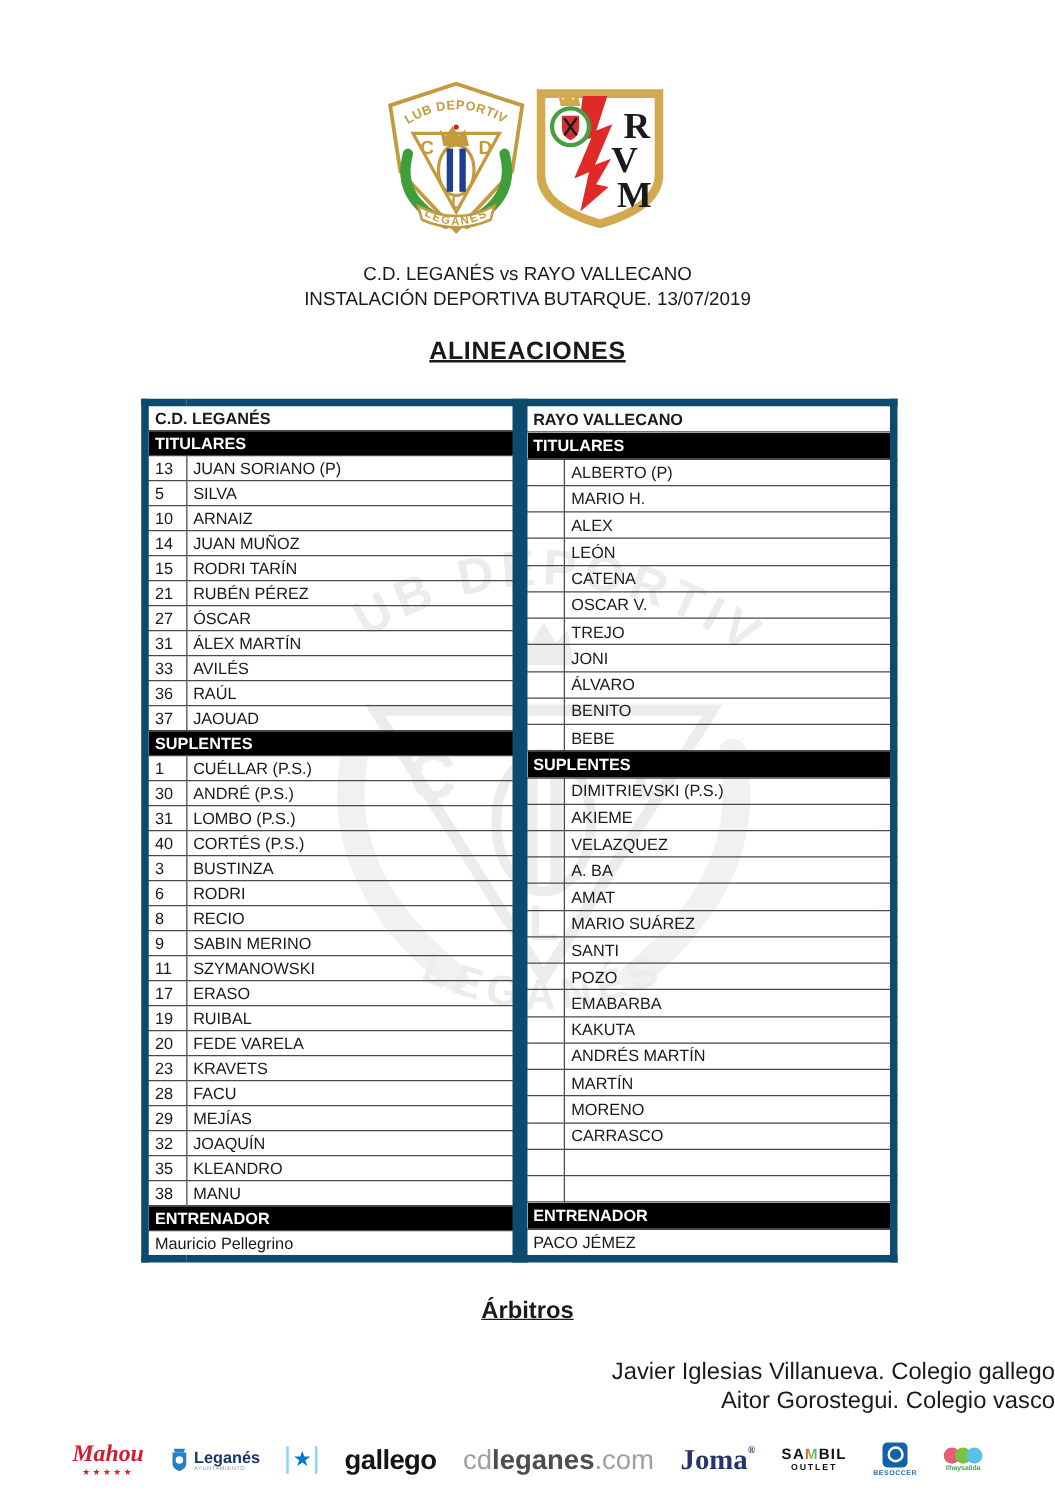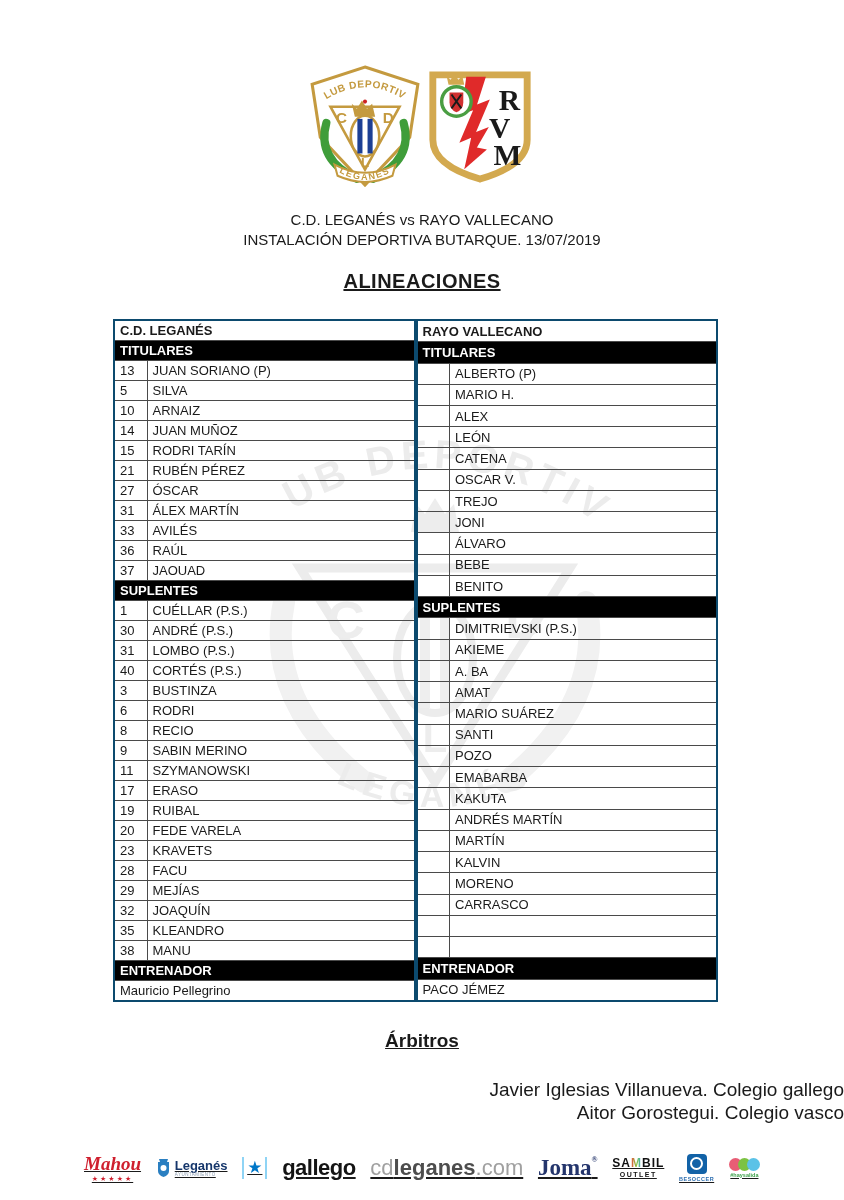--- a/index.html
+++ b/index.html
@@ -10,38 +10,38 @@
 
   
   .crest-row{display:flex;justify-content:center;align-items:center;padding-top:64px;gap:2px;}
 
   .match-info{text-align:center;margin-top:22px;font-size:15px;line-height:20px;}
   .alineaciones{text-align:center;margin-top:20px;font-size:20px;font-weight:bold;
                 text-decoration:underline;letter-spacing:.5px;}
 
   
   .tables{display:flex;justify-content:space-between;margin:26px 126px 0 113px;}
-  table.team{width:312px;border-collapse:collapse;border:2px solid #0c4a6e;font-size:13px;
+  table.team{width:312px;border-collapse:collapse;border:6px solid #0c4a6e;font-size:13px;
              background:transparent;table-layout:fixed;}
   table.team td{border:1px solid #4a4a4a;height:19px;padding:0 0 0 5px;vertical-align:middle;
                 white-space:nowrap;overflow:hidden;}
   td.teamname{font-weight:bold;}
   td.section{background:#000;color:#fff;font-weight:bold;}
   td.num{width:28px;}
   td.pname{padding-left:8px;}
   td.coach{padding-left:5px;}
 
   
   .arbitros-title{text-align:center;margin-top:28px;font-size:19px;font-weight:bold;
                   text-decoration:underline;}
   .arbitros-lines{text-align:right;margin-top:26px;font-size:19px;line-height:23px;}
 
   
   .sponsors{position:absolute;left:0;right:0;bottom:18px;display:flex;align-items:center;
-            justify-content:space-between;padding:0 84px;z-index:1;text-decoration:underline;}
+            justify-content:space-between;padding:0 58px;z-index:1;}
   .sponsor{display:flex;flex-direction:column;align-items:center;line-height:1;}
   .mahou-word{font-family:"Liberation Serif","DejaVu Serif",serif;font-style:italic;
               font-weight:bold;font-size:19px;color:#cf1f2e;}
   .mahou-stars{font-size:7px;color:#cf1f2e;letter-spacing:2px;margin-top:2px;}
   .lega-spon{flex-direction:row;gap:4px;align-items:center;}
   .lega-col{display:flex;flex-direction:column;align-items:flex-start;}
   .lega-name{font-size:13px;font-weight:bold;color:#15366b;}
   .lega-sub{font-size:4.5px;color:#8a9bb0;letter-spacing:.5px;margin-top:1px;}
   .caixa{flex-direction:row;align-items:center;gap:3px;}
   .caixa-bar{display:inline-block;width:2px;height:22px;background:#8fd4f5;}
@@ -340,43 +340,47 @@
             <tr>
               <td class="num"></td>
               <td class="pname">JONI</td>
             </tr>
             <tr>
               <td class="num"></td>
               <td class="pname">ÁLVARO</td>
             </tr>
             <tr>
               <td class="num"></td>
+              <td class="pname">BENITO</td>
+            </tr>
+            <tr>
+              <td class="num"></td>
               <td class="pname">BEBE</td>
             </tr>
-            <tr>
-              <td class="num"></td>
-              <td class="pname">BENITO</td>
-            </tr>
           </tbody>
         <tbody>
           <tr>
             <td class="section" colspan="2">SUPLENTES</td>
           </tr>
         </tbody>
         <tbody>
             <tr>
               <td class="num"></td>
               <td class="pname">DIMITRIEVSKI (P.S.)</td>
             </tr>
             <tr>
               <td class="num"></td>
               <td class="pname">AKIEME</td>
             </tr>
             <tr>
               <td class="num"></td>
+              <td class="pname">VELAZQUEZ</td>
+            </tr>
+            <tr>
+              <td class="num"></td>
               <td class="pname">A. BA</td>
             </tr>
             <tr>
               <td class="num"></td>
               <td class="pname">AMAT</td>
             </tr>
             <tr>
               <td class="num"></td>
               <td class="pname">MARIO SUÁREZ</td>
             </tr>
@@ -396,24 +400,20 @@
               <td class="num"></td>
               <td class="pname">KAKUTA</td>
             </tr>
             <tr>
               <td class="num"></td>
               <td class="pname">ANDRÉS MARTÍN</td>
             </tr>
             <tr>
               <td class="num"></td>
               <td class="pname">MARTÍN</td>
-            </tr>
-            <tr>
-              <td class="num"></td>
-              <td class="pname">KALVIN</td>
             </tr>
             <tr>
               <td class="num"></td>
               <td class="pname">MORENO</td>
             </tr>
             <tr>
               <td class="num"></td>
               <td class="pname">CARRASCO</td>
             </tr>
             <tr>

